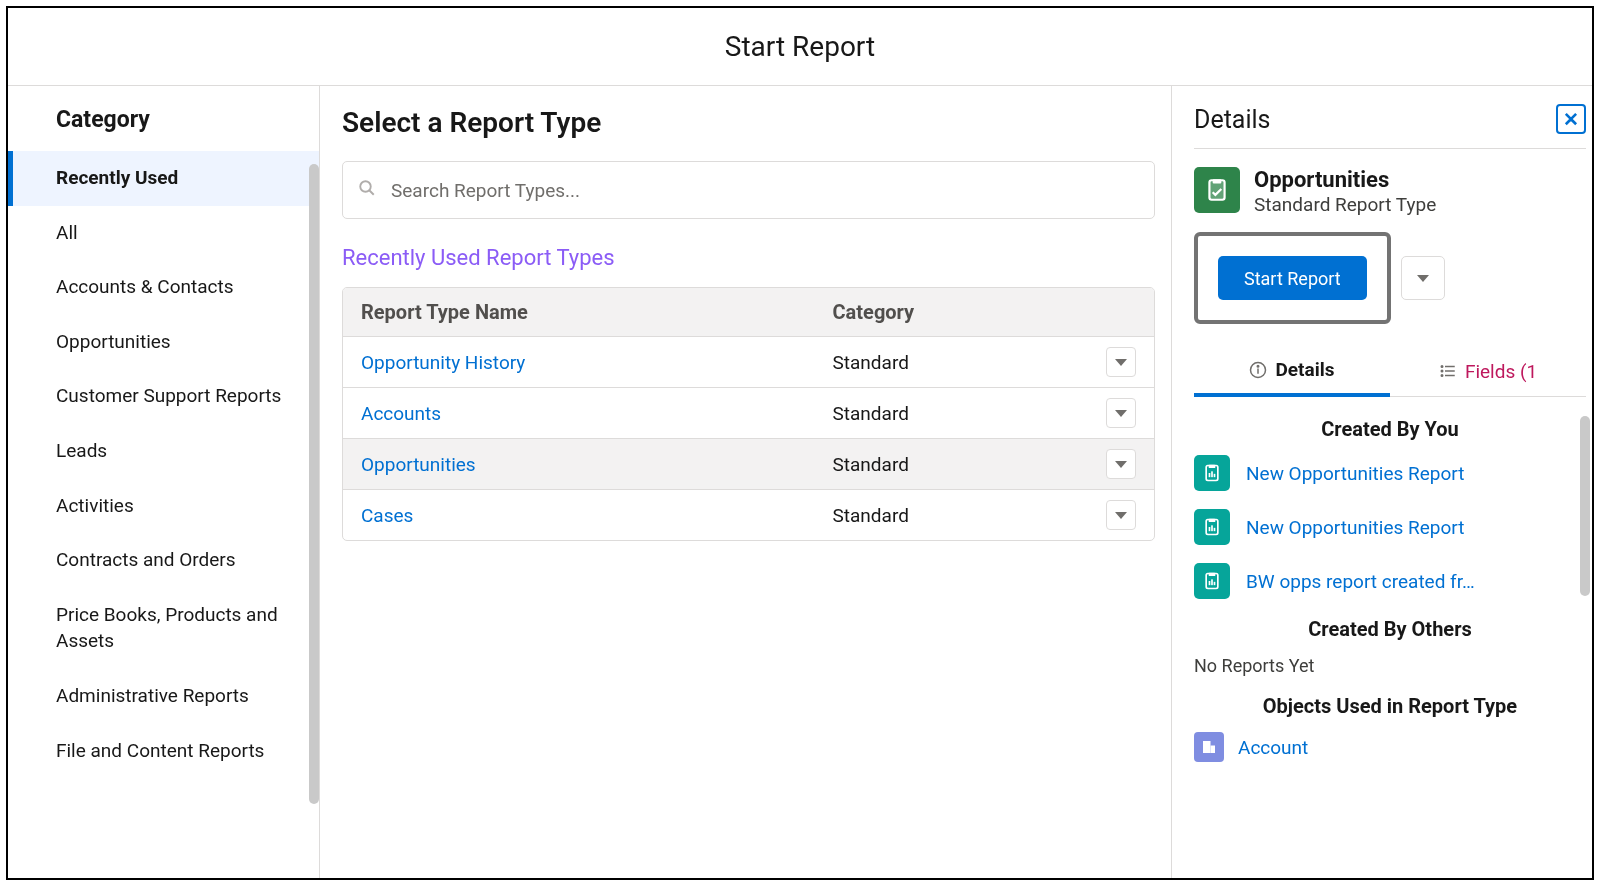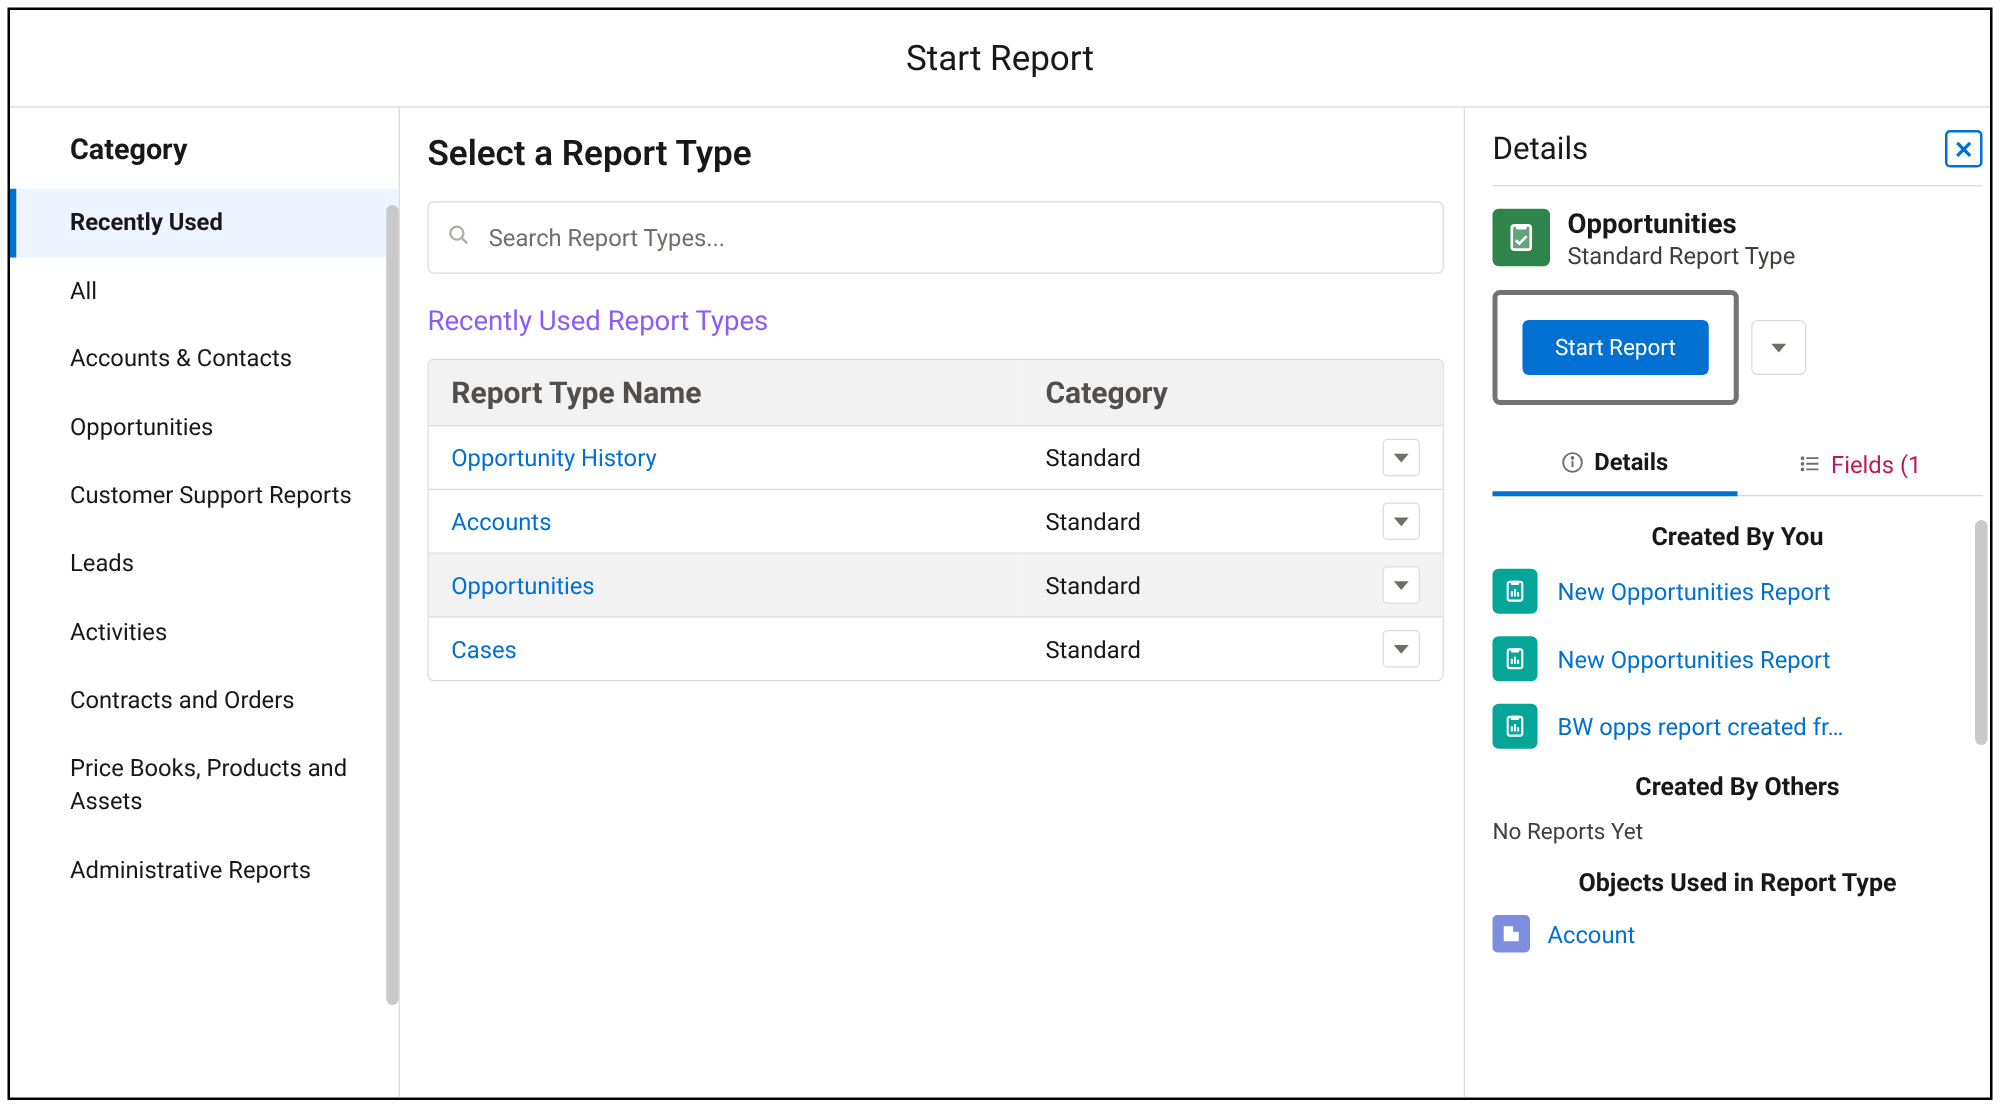--- a/index.html
+++ b/index.html
@@ -23,21 +23,21 @@
   
   .main { flex: 1; padding: 20px 16px 0 22px; border-right: 1px solid #dddbda; min-width: 0; }
   .main-heading { font-size: 28px; font-weight: 600; color: #181818; margin-bottom: 22px; }
   .search-wrap { position: relative; margin-bottom: 26px; }
   .search-input { width: 100%; height: 58px; border: 1px solid #dddbda; border-radius: 5px; padding: 0 14px 0 48px; font-size: 19px; color: #3e3e3c; }
   .search-input::placeholder { color: #706e6b; }
   .search-icon { position: absolute; left: 16px; top: 50%; transform: translateY(-50%); color: #b0adab; }
   .sub-heading { font-size: 22px; font-weight: 400; color: #8b5cf6; margin-bottom: 17px; }
 
   .rt-table { width: 100%; border: 1px solid #dddbda; border-radius: 5px; border-collapse: separate; border-spacing: 0; overflow: hidden; }
-  .rt-table th { text-align: left; font-size: 24px; font-weight: 700; color: #514f4d; background: #f3f2f2; padding: 12px 18px; border-bottom: 1px solid #dddbda; }
+  .rt-table th { text-align: left; font-size: 20px; font-weight: 700; color: #514f4d; background: #f3f2f2; padding: 12px 18px; border-bottom: 1px solid #dddbda; }
   .rt-table td { font-size: 19px; padding: 10px 18px; border-bottom: 1px solid #dddbda; }
   .rt-table tr:last-child td { border-bottom: none; }
   .rt-table tr.row-selected td { background: #f3f2f2; }
   .rt-name { color: #0070d2; }
   .rt-cat { color: #181818; }
   .rt-action { width: 48px; text-align: right; }
   .dd-btn { width: 30px; height: 30px; border: 1px solid #dddbda; border-radius: 4px; background: #fff; display: inline-flex; align-items: center; justify-content: center; cursor: pointer; }
   .chev-down { width: 0; height: 0; border-left: 6px solid transparent; border-right: 6px solid transparent; border-top: 7px solid #706e6b; }
 
   
@@ -88,20 +88,21 @@
       <div class="cat-item active"><span>Recently Used</span></div>
       <div class="cat-item"><span>All</span></div>
       <div class="cat-item"><span>Accounts &amp; Contacts</span></div>
       <div class="cat-item"><span>Opportunities</span></div>
       <div class="cat-item"><span>Customer Support Reports</span></div>
       <div class="cat-item"><span>Leads</span></div>
       <div class="cat-item"><span>Activities</span></div>
       <div class="cat-item"><span>Contracts and Orders</span></div>
       <div class="cat-item"><span>Price Books, Products and Assets</span></div>
       <div class="cat-item"><span>Administrative Reports</span></div>
+      <div class="cat-item"><span>File and Content Reports</span></div>
       <div class="sidebar-scroll"></div>
     </div>
 
     <div class="main">
       <div class="main-heading">Select a Report Type</div>
 
       <div class="search-wrap">
         <span class="search-icon">
           <svg width="18" height="18" viewBox="0 0 24 24" fill="none" stroke="currentColor" stroke-width="2.5">
               <circle cx="10" cy="10" r="7"></circle>

